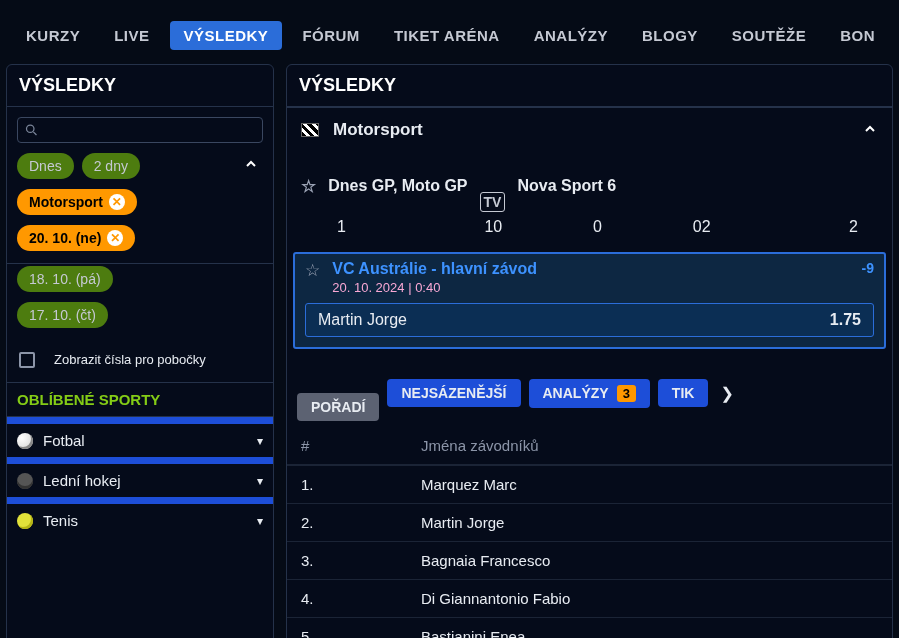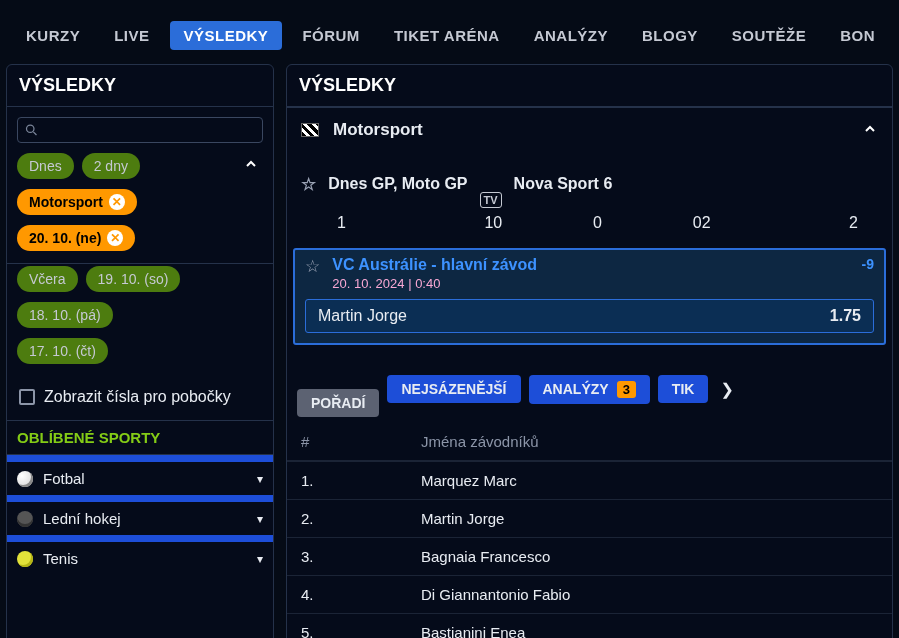--- a/index.html
+++ b/index.html
@@ -121,23 +121,23 @@
   .divider { border-top:1px solid #25324a; margin: 2px 0; }
   .subhead {
     font-size: 15px;
     font-weight: 700;
     padding: 8px 10px;
     border-top:1px solid #25324a;
     border-bottom:1px solid #25324a;
     color:#84cc16;
   }
   .checkbox-row {
-    display:flex;align-items:center;gap:9px;
+    display:flex;align-items:flex-start;gap:19px;
     padding: 14px 12px;
-    font-size: 16px;
+    font-size: 13px;
     color:#e8ecf2;
   }
   .chkbox {
     width:16px;height:16px;border:2px solid #8c95a8;border-radius:2px;
   }
   .sport-row {
     display:flex;align-items:center;gap:10px;
     padding: 8px 10px;
     border-top:7px solid #1d4ed8;
     font-size:15px;
@@ -167,21 +167,21 @@
   .league-row {
     display:flex;align-items:center;gap:12px;
     padding: 8px 14px 2px 14px;
     font-size:16px;
     font-weight:600;
   }
   .star { color:#9aa2b4; font-size:17px; cursor:pointer; }
   .tv-badge {
     display:inline-flex;align-items:center;justify-content:center;
     border:1.5px solid #c5c9d3;border-radius:3px;
-    font-size:11px;padding:1px 3px;color:#c5c9d3;margin-top:32px;
+    font-size:14px;padding:1px 3px;color:#c5c9d3;margin-top:32px;
   }
   .numbers {
     display:flex;
     padding: 4px 14px 10px 50px;
     font-size:16px;
   }
   .numbers span { flex:1; text-align:center; }
   .numbers span:first-child{ text-align:left; }
   .numbers span:last-child{ text-align:right; padding-right:20px;}
 
@@ -284,24 +284,20 @@
     </div>
     <div class="chip-row">
       <span class="chip or">
         <span>20. 10. (ne)</span>
         <span class="x">✕</span>
       </span>
     </div>
 
     <div class="divider"></div>
 
-    <div class="chip-row">
-      <span class="chip">Včera</span>
-      <span class="chip">19. 10. (so)</span>
-    </div>
     <div class="chip-row">
       <span class="chip">18. 10. (pá)</span>
     </div>
     <div class="chip-row">
       <span class="chip">17. 10. (čt)</span>
     </div>
 
     <div class="checkbox-row">
       <span class="chkbox"></span>
       <span>Zobrazit čísla pro pobočky</span>

